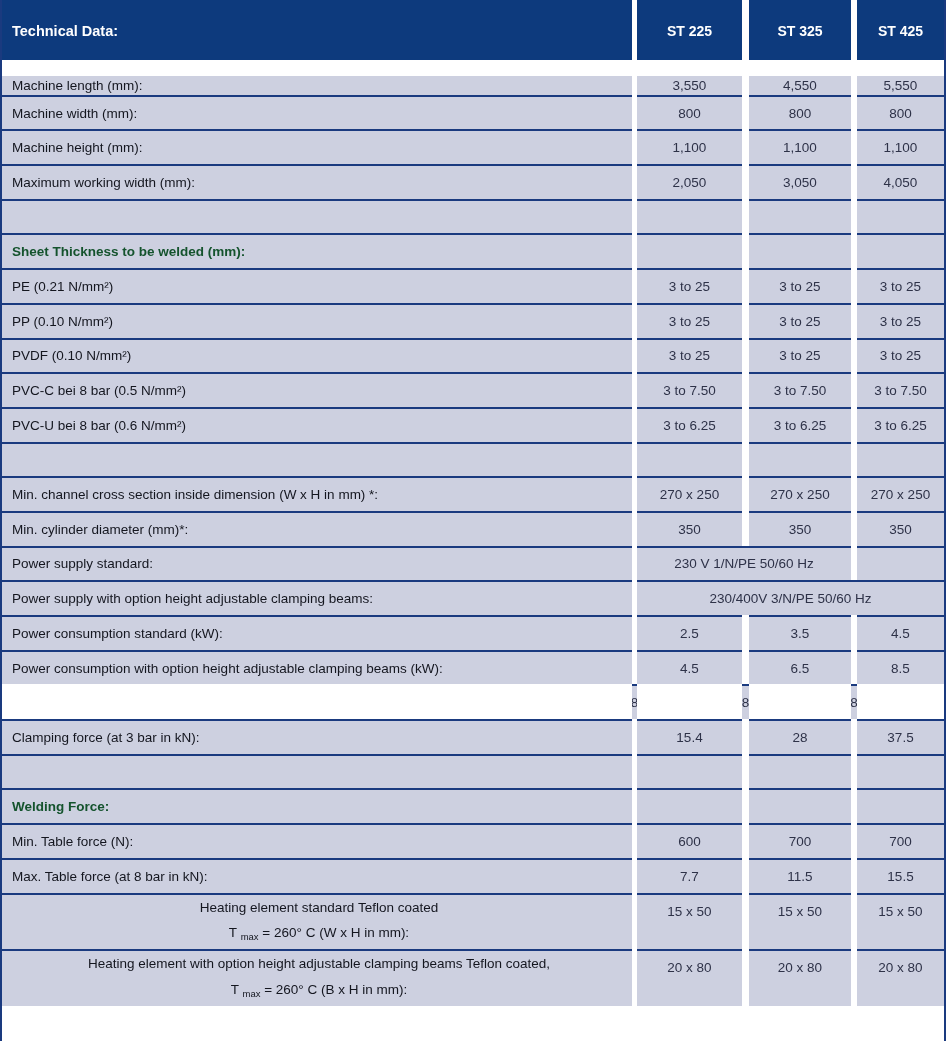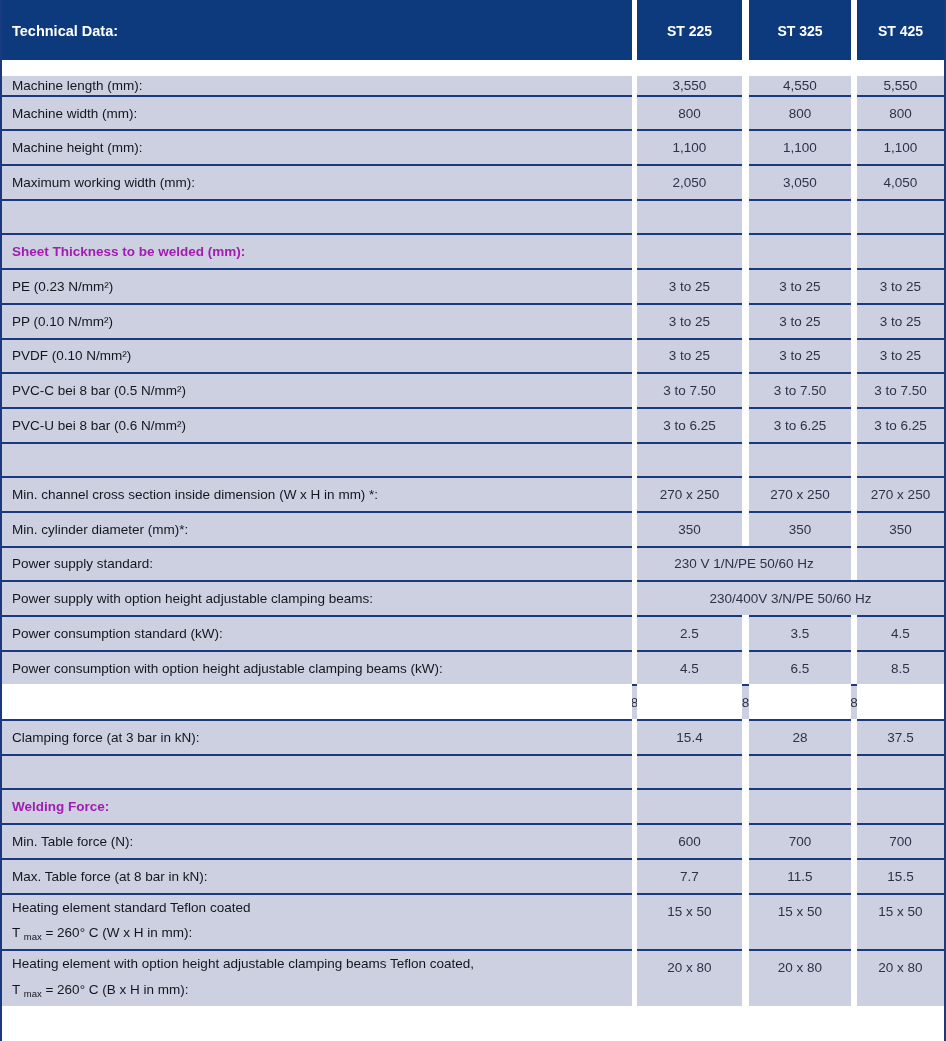--- a/index.html
+++ b/index.html
@@ -36,23 +36,23 @@
     align-items:center;
     overflow:hidden;
     color:var(--label-text);
     font-size:13.5px;
   }
   .row.first-data .cell{border-top-color:var(--gap);margin-top:14px;}
   .gapcell{background:var(--gap);}
   .label-cell{padding-left:10px;padding-right:6px;justify-content:flex-start;}
   .value-cell{justify-content:center;color:var(--value-text);}
   .row.tall .cell{align-items:flex-start;}
-  .row.tall .label-cell{display:block;line-height:25.5px;}
+  .row.tall .label-cell{display:block;line-height:25.5px;text-align:center;}
   .row.tall .value-cell{padding-top:9px;}
-  .row.section .label-cell{font-weight:bold;color:#a21caf;}
+  .row.section .label-cell{font-weight:bold;color:#14532d;}
   .row.header .cell{
     background:var(--header-bg);
     border-top:none;
     color:var(--header-text);
     font-weight:bold;
     align-items:flex-start;
     padding-top:23px;
   }
   .row.header .label-cell{font-size:14.5px;}
   .row.header .value-cell{font-size:14px;}
@@ -120,21 +120,21 @@
       <div class="row section">
         <div class="cell label-cell">Sheet Thickness to be welded (mm):</div>
         <div class="gapcell"></div>
         <div class="cell value-cell"></div>
         <div class="gapcell"></div>
         <div class="cell value-cell"></div>
         <div class="gapcell"></div>
         <div class="cell value-cell"></div>
       </div>
       <div class="row">
-        <div class="cell label-cell">PE (0.23 N/mm²)</div>
+        <div class="cell label-cell">PE (0.21 N/mm²)</div>
         <div class="gapcell"></div>
         <div class="cell value-cell">3 to 25</div>
         <div class="gapcell"></div>
         <div class="cell value-cell">3 to 25</div>
         <div class="gapcell"></div>
         <div class="cell value-cell">3 to 25</div>
       </div>
       <div class="row">
         <div class="cell label-cell">PP (0.10 N/mm²)</div>
         <div class="gapcell"></div>

